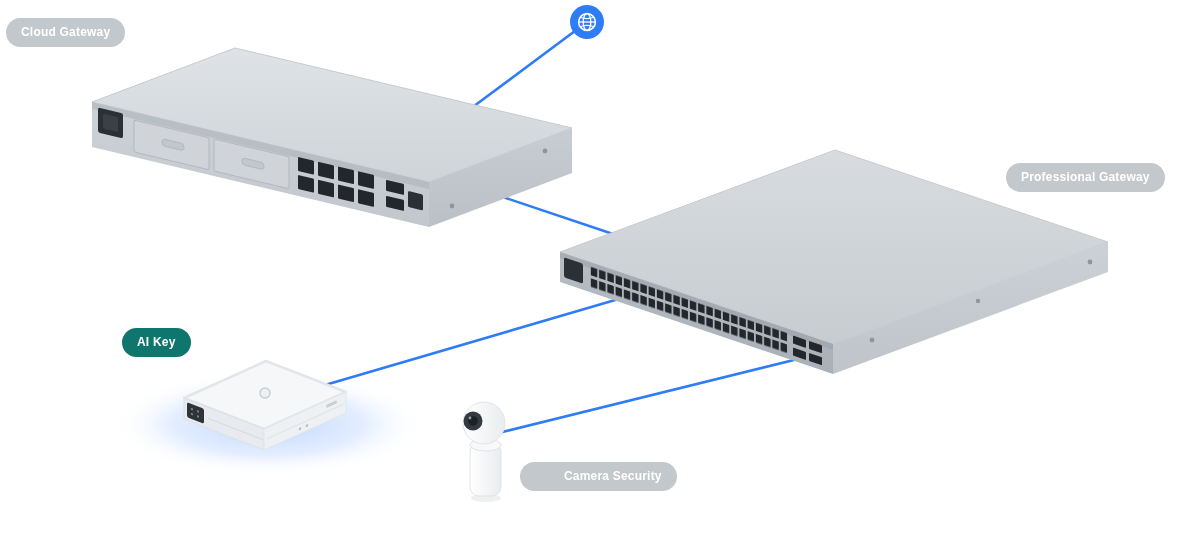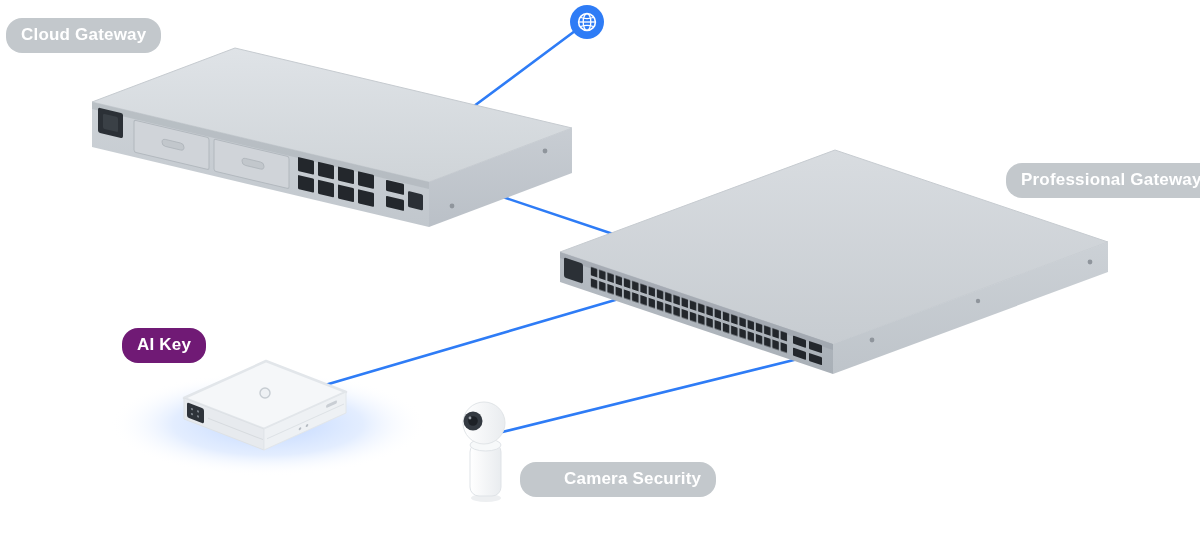--- a/index.html
+++ b/index.html
@@ -9,29 +9,29 @@
     background:#ffffff;
     overflow:hidden;
     font-family:"Liberation Sans", sans-serif;
   }
   #diagram-svg{position:absolute;left:0;top:0;}
   .device-label{
     position:absolute;
     display:inline-block;
     padding:7px 15px 8px 15px;
     border-radius:16px;
-    font-size:17px;
+    font-size:12px;
     font-weight:bold;
     color:#ffffff;
     letter-spacing:.2px;
     white-space:nowrap;
     user-select:none;
   }
   .label-gray{background:#c3c8cc;}
-  .label-blue{background:#701a75;text-align:center;}
+  .label-blue{background:#0f766e;text-align:center;}
   #label-cloud-gateway{left:6px;top:18px;}
   #label-professional-switch{left:1006px;top:163px;}
   #label-ai-key{left:122px;top:328px;}
   #label-camera-security{left:520px;top:462px;padding-left:44px;}
 </style>
 </head>
 <body>
 
 <div id="stage">
 

